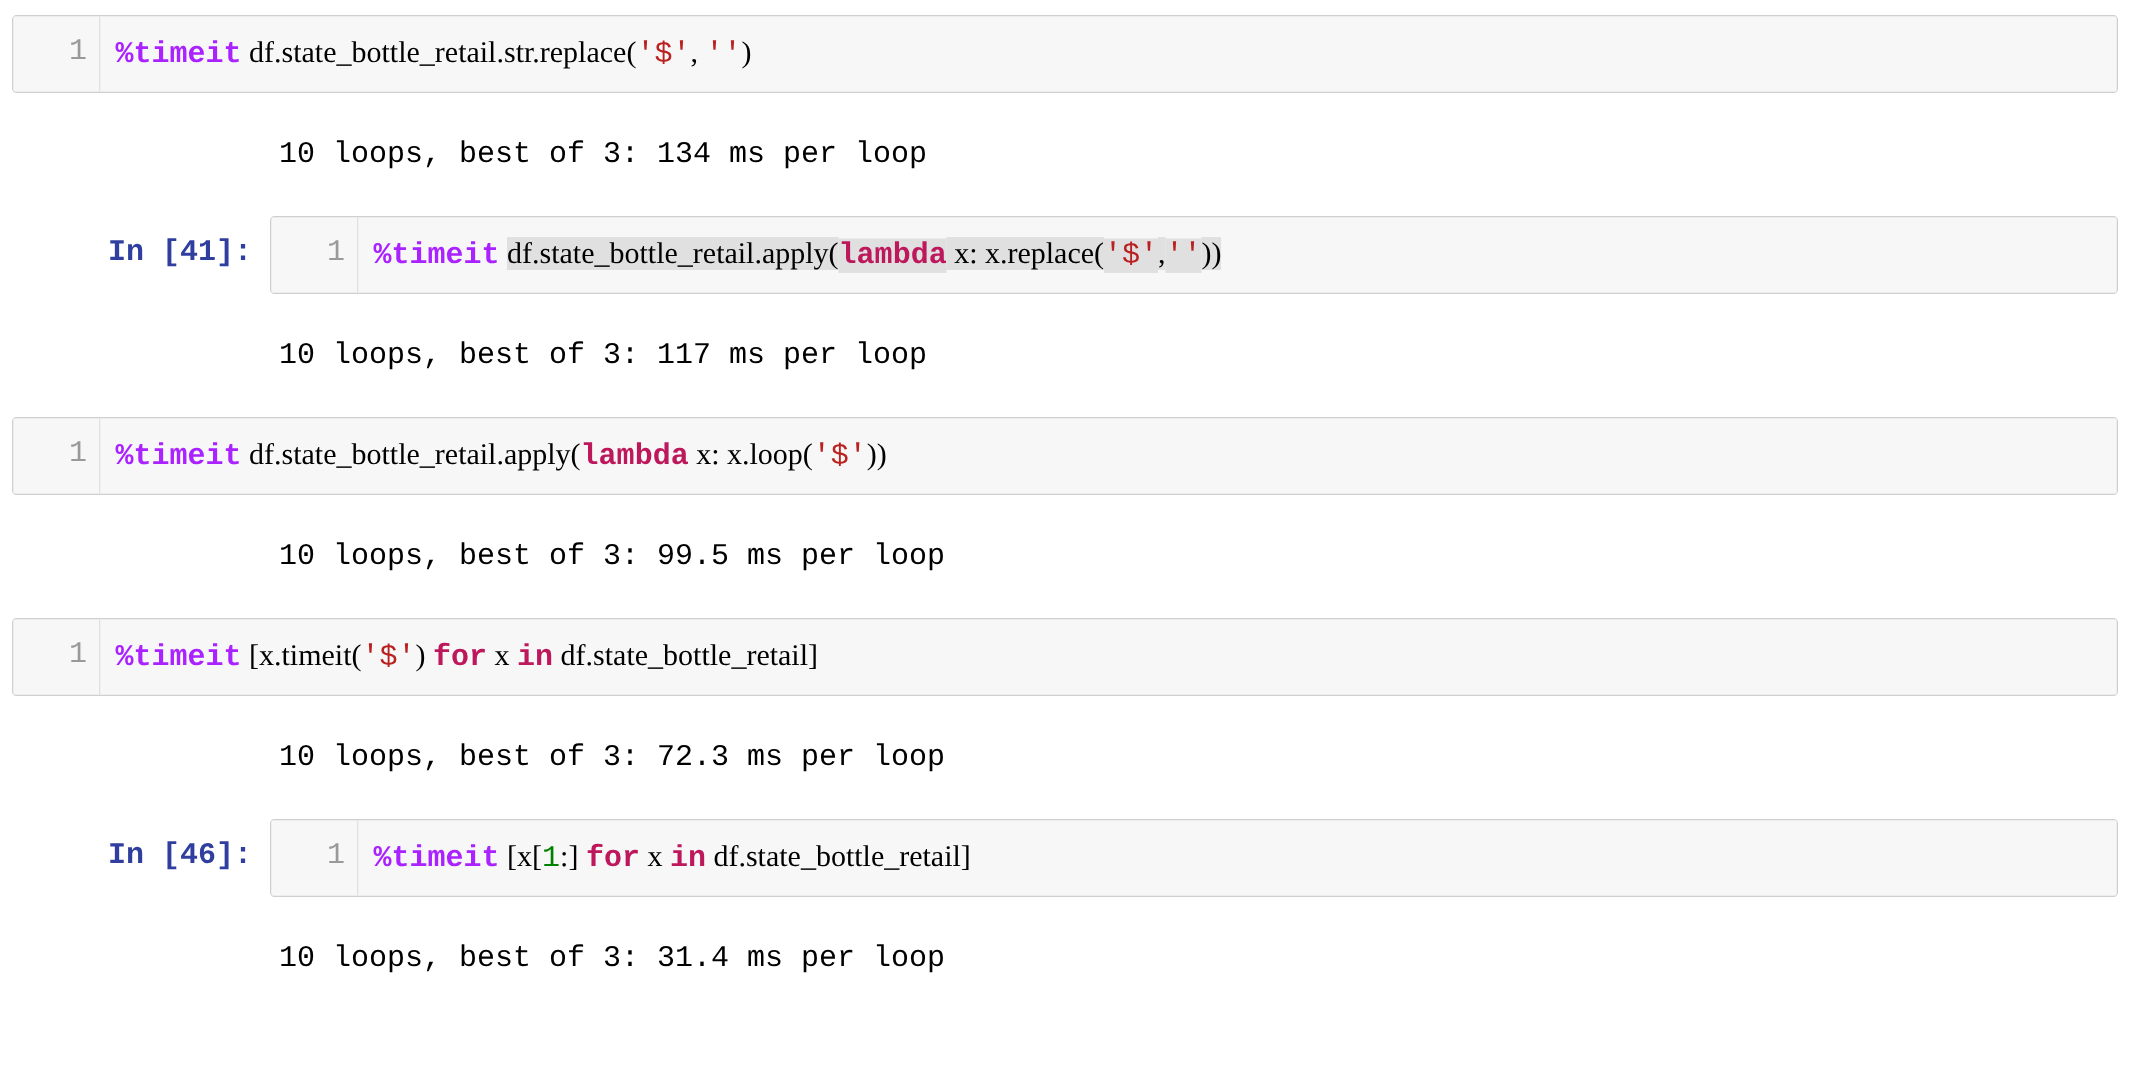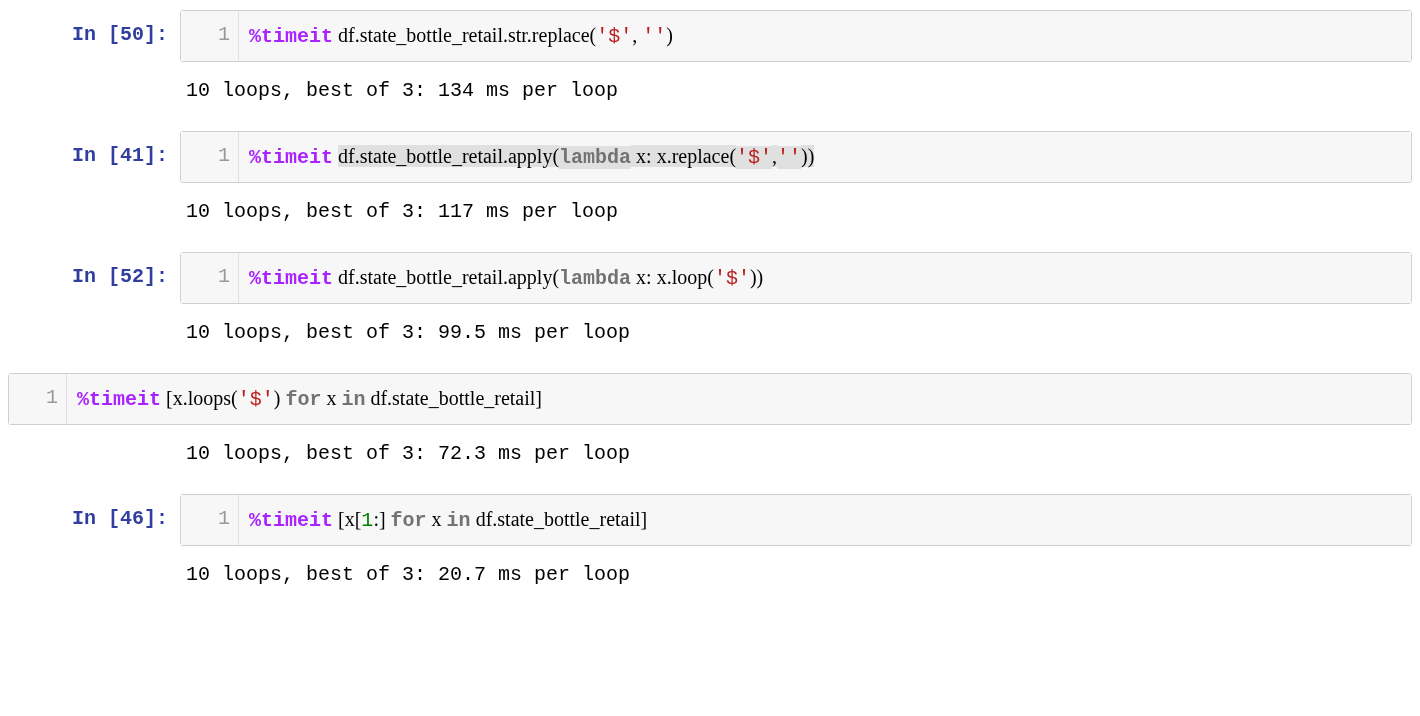--- a/index.html
+++ b/index.html
@@ -53,43 +53,42 @@
     .code-line {
       flex: 1;
       padding: 10px 10px;
       line-height: 1.4;
       white-space: pre;
       background: #f7f7f7;
     }
     .output-row {
       display: flex;
       align-items: flex-start;
-      margin-top: 11px;
+      margin-top: 24px;
     }
     .output-area {
       flex: 1;
       padding: 4px 6px;
       line-height: 1.4;
       white-space: pre;
       color: #000000;
     }
     .tok-magic { color: #AA22FF; font-weight: bold; }
     .tok-str { color: #BA2121; }
-    .tok-kw { color: #737373; font-weight: bold; }
+    .tok-kw { color: #be185d; font-weight: bold; }
     .tok-num { color: #008000; }
     .tok-plain { color: #000000; font-family: Liberation Serif, serif; }
     .tok-hl { background: #e0e0e0; }
   </style>
 </head>
 <body>
 
 <div id="notebook">
     <div class="cell-block">
       <div class="cell">
-        <div class="prompt-area">In [50]:</div>
         <div class="input-area">
           <div class="gutter">1</div>
           <div class="code-line"><span class="tok-magic">%</span><span class="tok-magic">timeit</span><span class="tok-plain"> df.state_bottle_retail.str.replace(</span><span class="tok-str">'$'</span><span class="tok-plain">, </span><span class="tok-str">''</span><span class="tok-plain">)</span></div>
         </div>
       </div>
       <div class="output-row">
         <div class="prompt-area" style="padding-top: 4px;"></div>
         <div class="output-area">10 loops, best of 3: 134 ms per loop</div>
       </div>
     </div>
@@ -101,49 +100,48 @@
           <div class="code-line"><span class="tok-magic">%</span><span class="tok-magic">timeit</span><span class="tok-plain"> </span><span class="tok-plain tok-hl">df.state_bottle_retail.apply(</span><span class="tok-kw tok-hl">lambda</span><span class="tok-plain tok-hl"> x: x.replace(</span><span class="tok-str tok-hl">'$'</span><span class="tok-plain tok-hl">,</span><span class="tok-str tok-hl">''</span><span class="tok-plain tok-hl">))</span></div>
         </div>
       </div>
       <div class="output-row">
         <div class="prompt-area" style="padding-top: 4px;"></div>
         <div class="output-area">10 loops, best of 3: 117 ms per loop</div>
       </div>
     </div>
     <div class="cell-block">
       <div class="cell">
-        <div class="prompt-area">In [52]:</div>
         <div class="input-area">
           <div class="gutter">1</div>
           <div class="code-line"><span class="tok-magic">%</span><span class="tok-magic">timeit</span><span class="tok-plain"> df.state_bottle_retail.apply(</span><span class="tok-kw">lambda</span><span class="tok-plain"> x: x.loop(</span><span class="tok-str">'$'</span><span class="tok-plain">))</span></div>
         </div>
       </div>
       <div class="output-row">
         <div class="prompt-area" style="padding-top: 4px;"></div>
         <div class="output-area">10 loops, best of 3: 99.5 ms per loop</div>
       </div>
     </div>
     <div class="cell-block">
       <div class="cell">
         <div class="input-area">
           <div class="gutter">1</div>
-          <div class="code-line"><span class="tok-magic">%</span><span class="tok-magic">timeit</span><span class="tok-plain"> [x.loops(</span><span class="tok-str">'$'</span><span class="tok-plain">) </span><span class="tok-kw">for</span><span class="tok-plain"> x </span><span class="tok-kw">in</span><span class="tok-plain"> df.state_bottle_retail]</span></div>
+          <div class="code-line"><span class="tok-magic">%</span><span class="tok-magic">timeit</span><span class="tok-plain"> [x.timeit(</span><span class="tok-str">'$'</span><span class="tok-plain">) </span><span class="tok-kw">for</span><span class="tok-plain"> x </span><span class="tok-kw">in</span><span class="tok-plain"> df.state_bottle_retail]</span></div>
         </div>
       </div>
       <div class="output-row">
         <div class="prompt-area" style="padding-top: 4px;"></div>
         <div class="output-area">10 loops, best of 3: 72.3 ms per loop</div>
       </div>
     </div>
     <div class="cell-block">
       <div class="cell">
         <div class="prompt-area">In [46]:</div>
         <div class="input-area">
           <div class="gutter">1</div>
           <div class="code-line"><span class="tok-magic">%</span><span class="tok-magic">timeit</span><span class="tok-plain"> [x[</span><span class="tok-num">1</span><span class="tok-plain">:] </span><span class="tok-kw">for</span><span class="tok-plain"> x </span><span class="tok-kw">in</span><span class="tok-plain"> df.state_bottle_retail]</span></div>
         </div>
       </div>
       <div class="output-row">
         <div class="prompt-area" style="padding-top: 4px;"></div>
-        <div class="output-area">10 loops, best of 3: 20.7 ms per loop</div>
+        <div class="output-area">10 loops, best of 3: 31.4 ms per loop</div>
       </div>
     </div>
   </div>
 
 </body></html>

